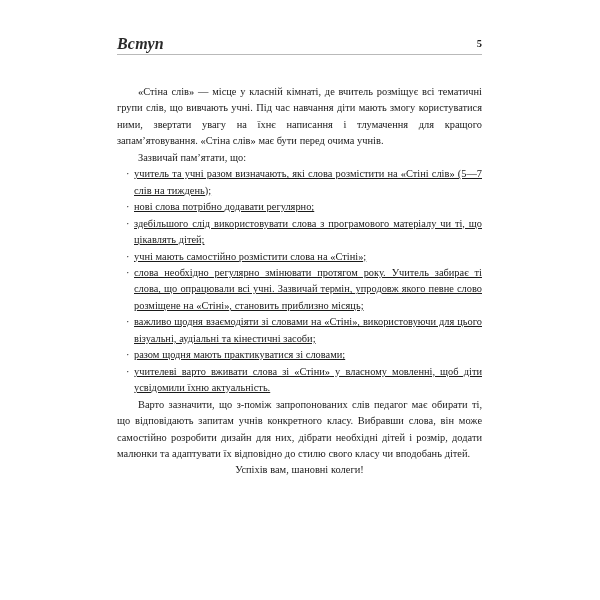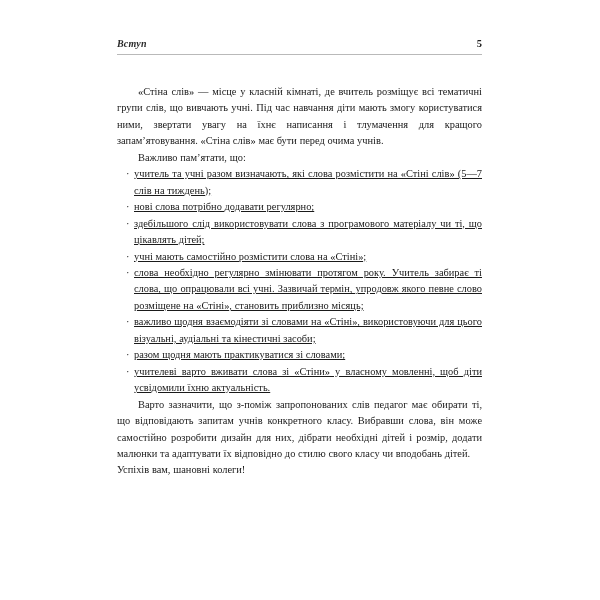--- a/index.html
+++ b/index.html
@@ -29,21 +29,21 @@
     top: 38px;
     width: 365px;
     height: 16px;
   }
   #running-head .rh-title {
     position: absolute;
     left: 0;
     top: 0;
     font-style: italic;
     font-weight: bold;
-    font-size: 10px;
+    font-size: 16px;
     letter-spacing: 0.2px;
     color: #2b2b2b;
     line-height: 12px;
   }
   #running-head .rh-folio {
     position: absolute;
     right: 0;
     top: 0;
     font-weight: bold;
     font-size: 10.5px;
@@ -76,20 +76,21 @@
 
   #textblock p {
     margin: 0;
     text-indent: 21px;
     text-align: justify;
     word-spacing: 0.15px;
   }
 
   #textblock p.centered {
     text-indent: 0;
+    text-align: center;
   }
 
   
   ul.bullets {
     margin: 0;
     padding: 0;
     list-style: none;
   }
   ul.bullets > li {
     position: relative;
@@ -120,21 +121,21 @@
     <span class="rh-title">Вступ</span>
     <span class="rh-folio">5</span>
   </div>
 
   <div id="head-rule"></div>
 
   <div id="textblock">
 
     <p>«Стіна слів» — місце у класній кімнаті, де вчитель розміщує всі тематичні групи слів, що вивчають учні. Під час навчання діти мають змогу користуватися ними, звертати увагу на їхнє написання і тлумачення для кращого запам’ятовування. «Стіна слів» має бути перед очима учнів.</p>
 
-    <p>Важливо пам’ятати, що:</p>
+    <p>Зазвичай пам’ятати, що:</p>
 
     <ul class="bullets">
       <li>
         <span class="bullet-mark">·</span>
         <span class="li-text">учитель та учні разом визначають, які слова розмістити на «Стіні слів» (5—7 слів на тиждень);</span>
       </li>
       <li>
         <span class="bullet-mark">·</span>
         <span class="li-text">нові слова потрібно додавати регулярно;</span>
       </li>

